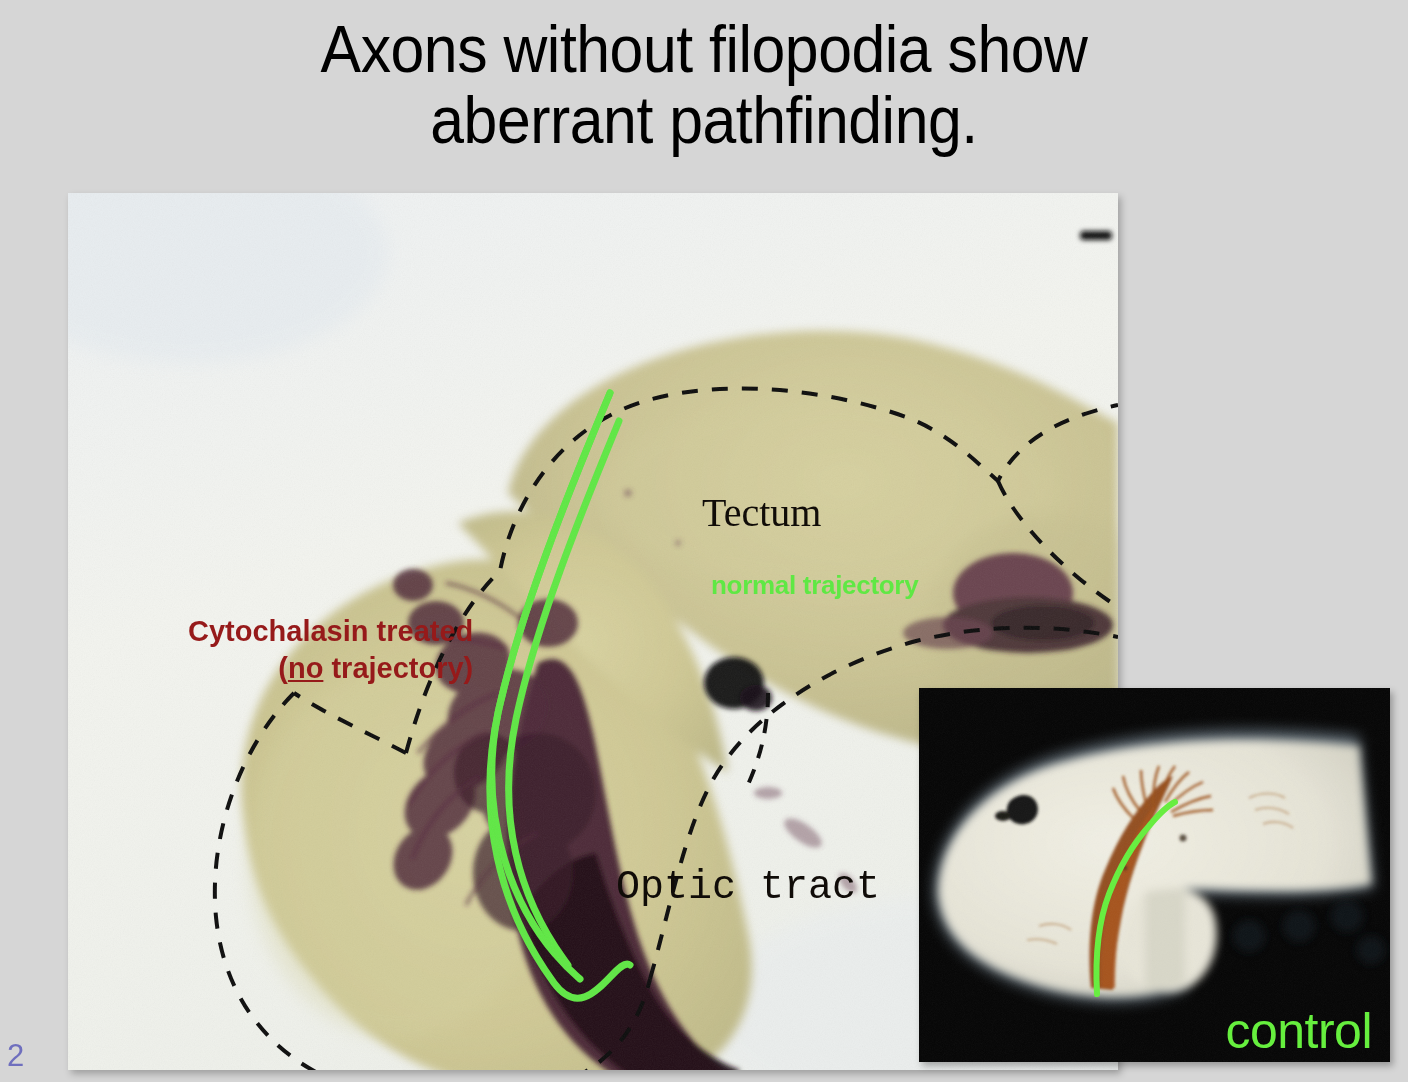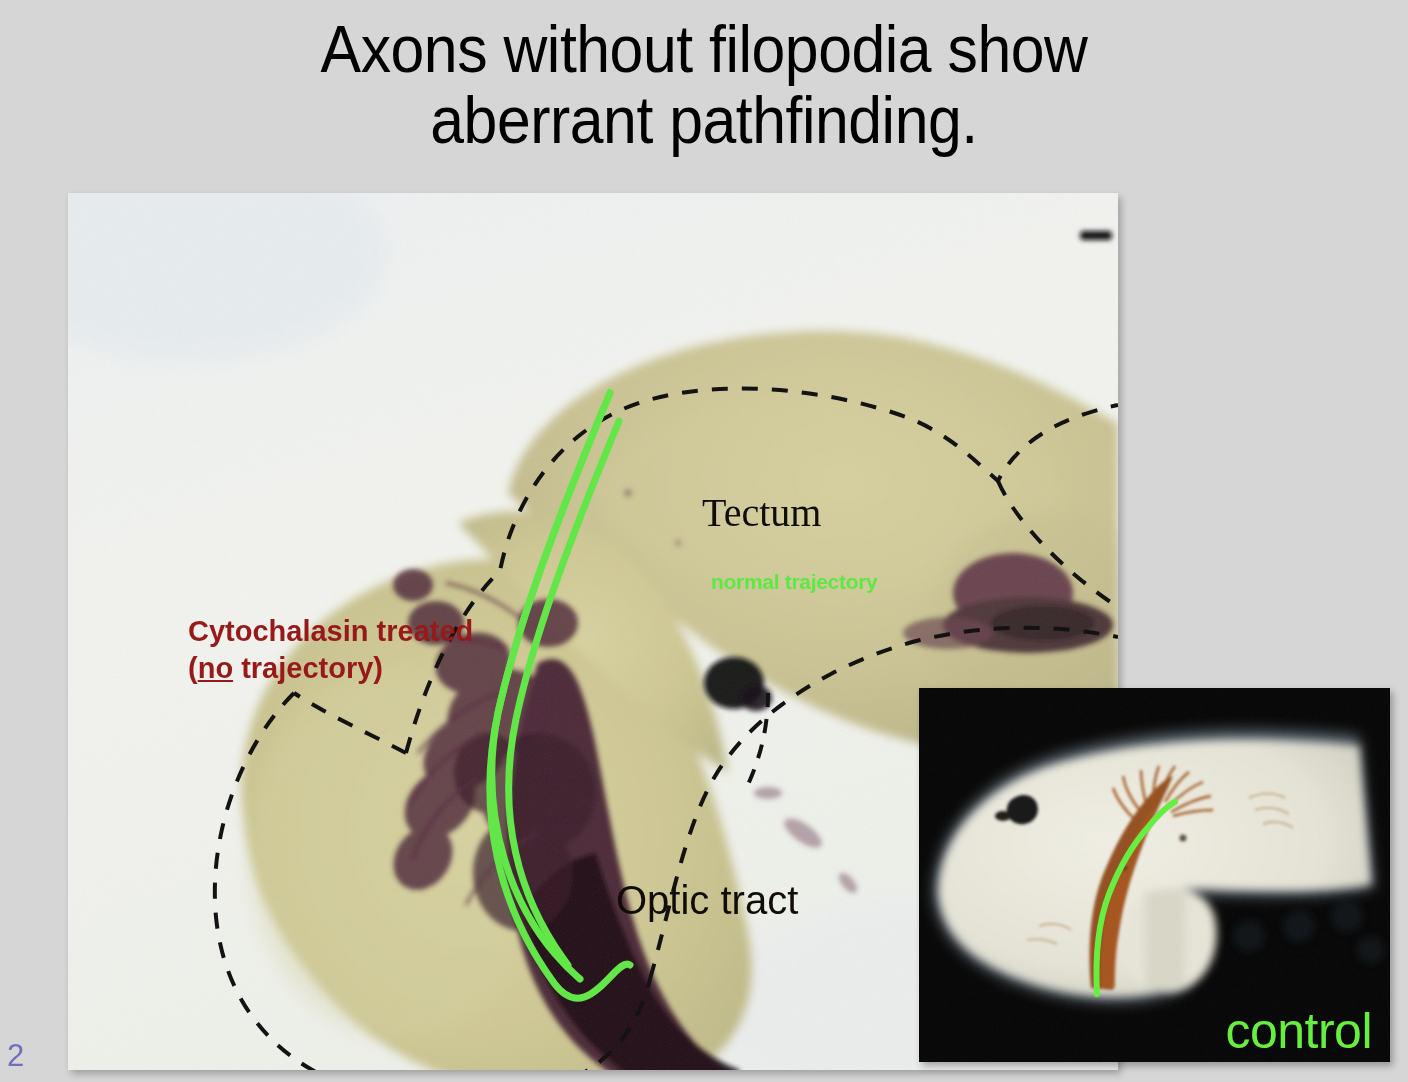--- a/index.html
+++ b/index.html
@@ -46,20 +46,21 @@
   
   #main-figure {
     position: absolute;
     left: 68px;
     top: 193px;
     width: 1050px;
     height: 877px;
     background: #f2f4ef;
     box-shadow: 3px 4px 7px rgba(0,0,0,0.25);
     overflow: hidden;
+    text-align: right;
   }
   #main-figure .fig-svg,
   #inset-figure .fig-svg {
     position: absolute;
     left: 0;
     top: 0;
     width: 100%;
     height: 100%;
     display: block;
   }
@@ -72,30 +73,29 @@
   #label-tectum {
     left: 634px;
     top: 296px;
     font-family: "Liberation Serif", serif;
     font-size: 40px;
     color: #100c08;
   }
   #label-optic-tract {
     left: 548px;
     top: 672px;
-    font-family: Liberation Sans, sans-serif;
+    font-family: Liberation Mono, monospace;
     font-size: 40px;
     color: #100c08;
-    margin-top: 13px;
   }
   #label-normal-trajectory {
     left: 643px;
     top: 377px;
     font-family: "Liberation Sans", sans-serif;
-    font-size: 21px;
+    font-size: 26px;
     font-weight: bold;
     color: #5fe844;
     letter-spacing: -0.3px;
   }
   #label-cytochalasin {
     left: 120px;
     top: 420px;
     font-family: "Liberation Sans", sans-serif;
     font-size: 29px;
     font-weight: bold;

